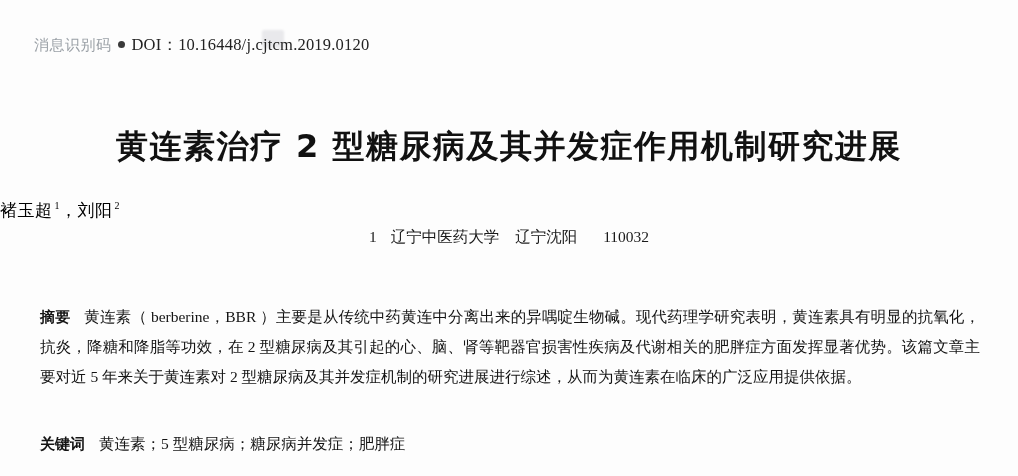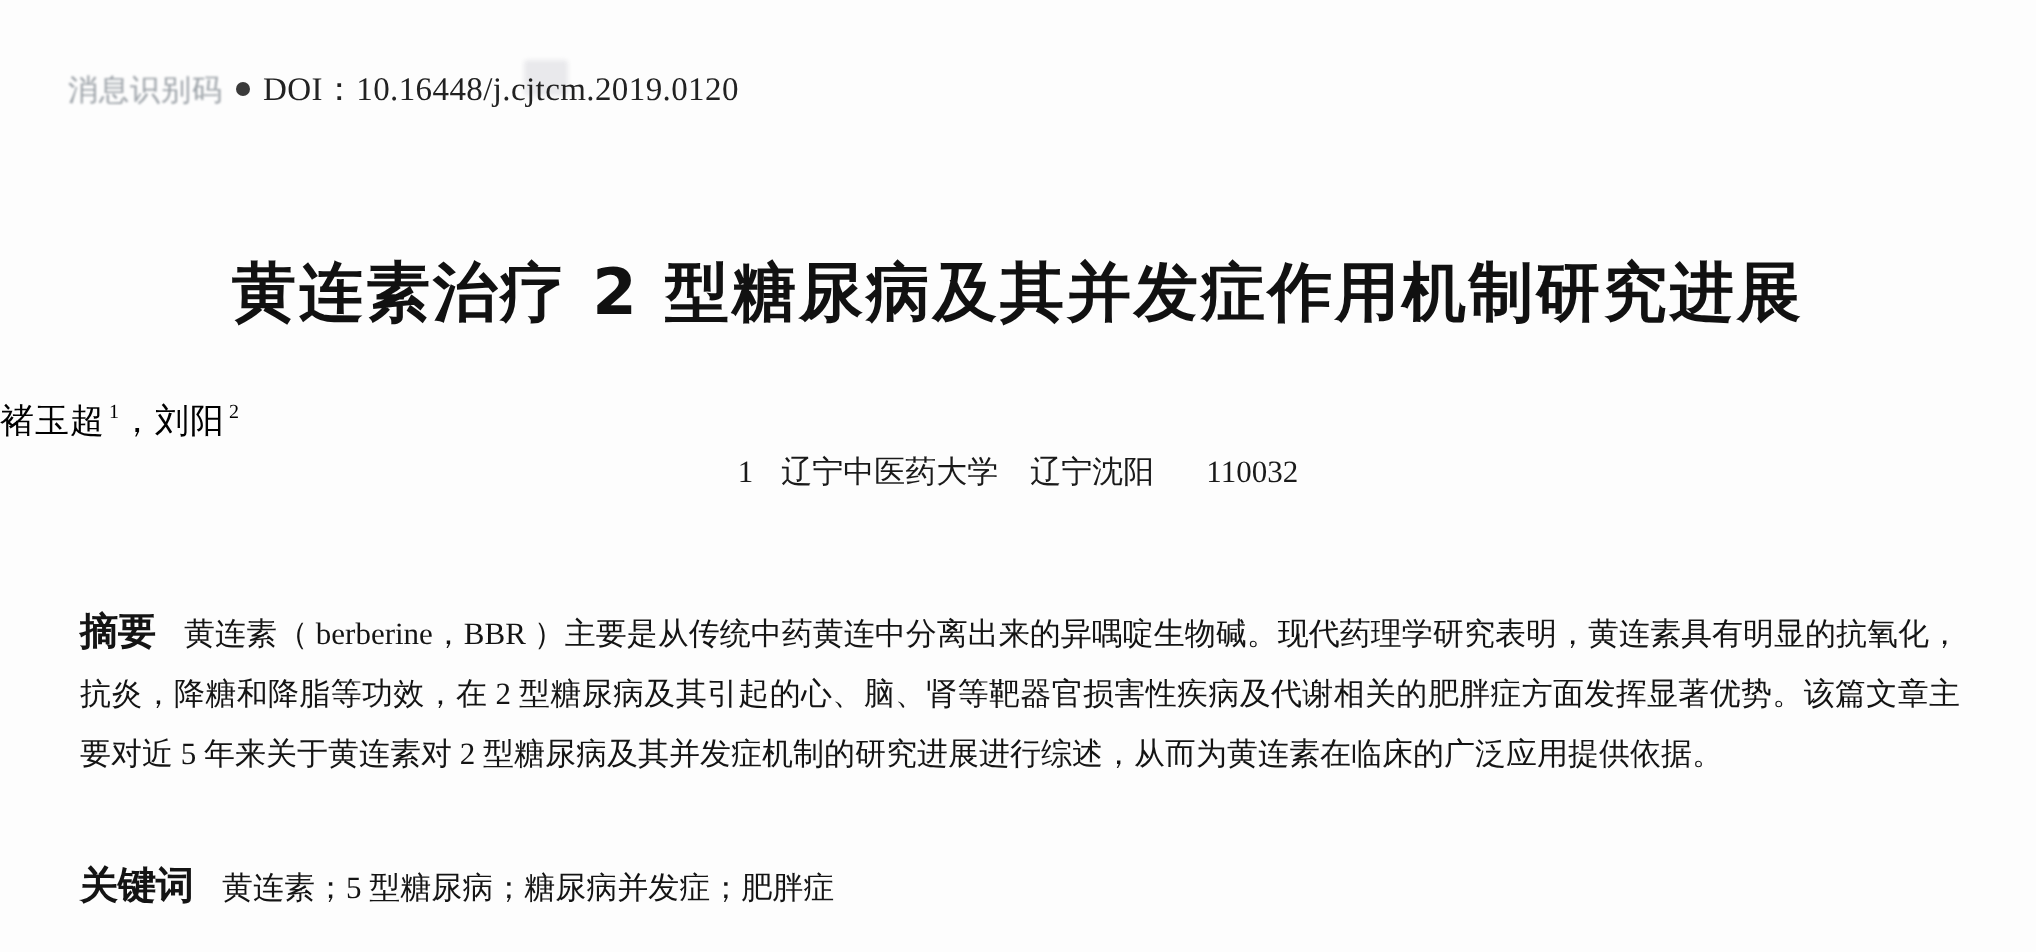--- a/index.html
+++ b/index.html
@@ -124,21 +124,21 @@
     right: 38px;
     top: 302px;
     font-size: 15.5px;
     line-height: 30px;
     text-align: justify;
     color: #141414;
   }
   .lbl {
     font-weight: bold;
     font-family: Liberation Sans, sans-serif;
-    font-size: 19px;
+    font-size: 15px;
     margin-right: 14px;
   }
   .abstract-body {
     font-family: "Liberation Serif", "DejaVu Serif", serif;
   }
 
   .keywords-block {
     position: absolute;
     left: 40px;
     right: 38px;

